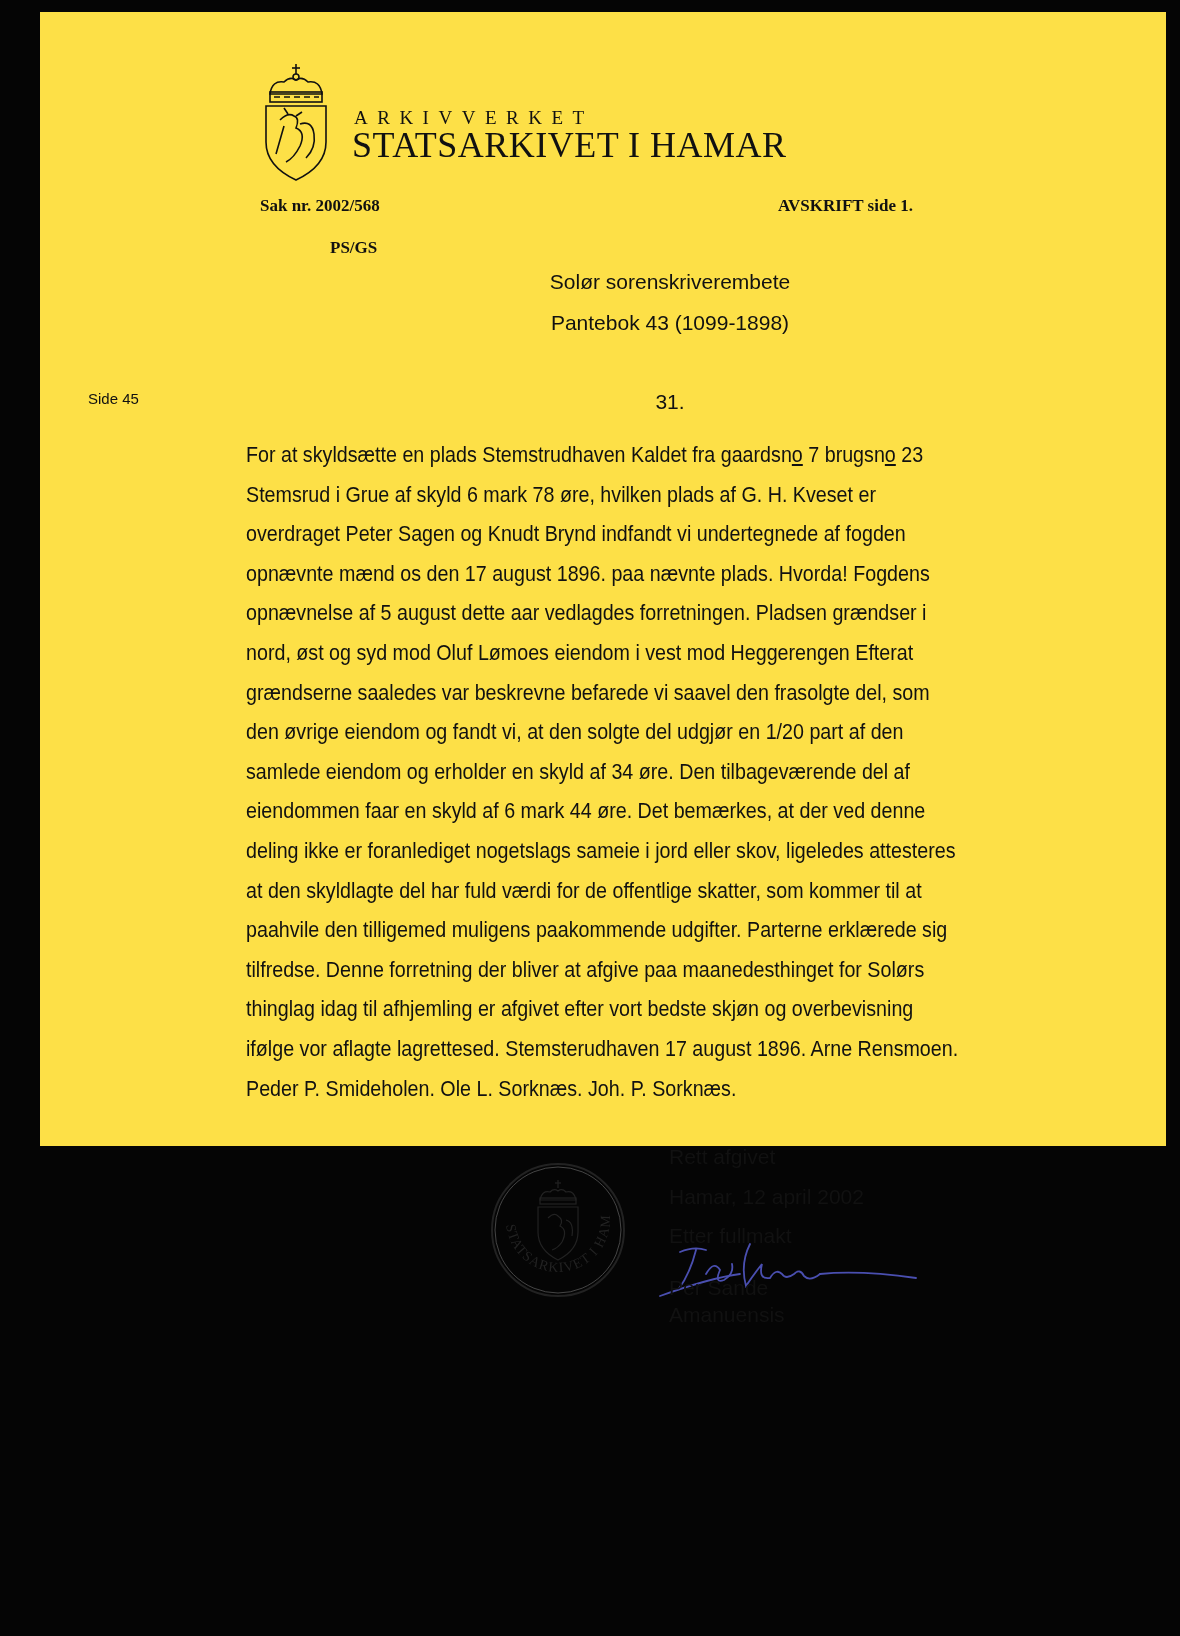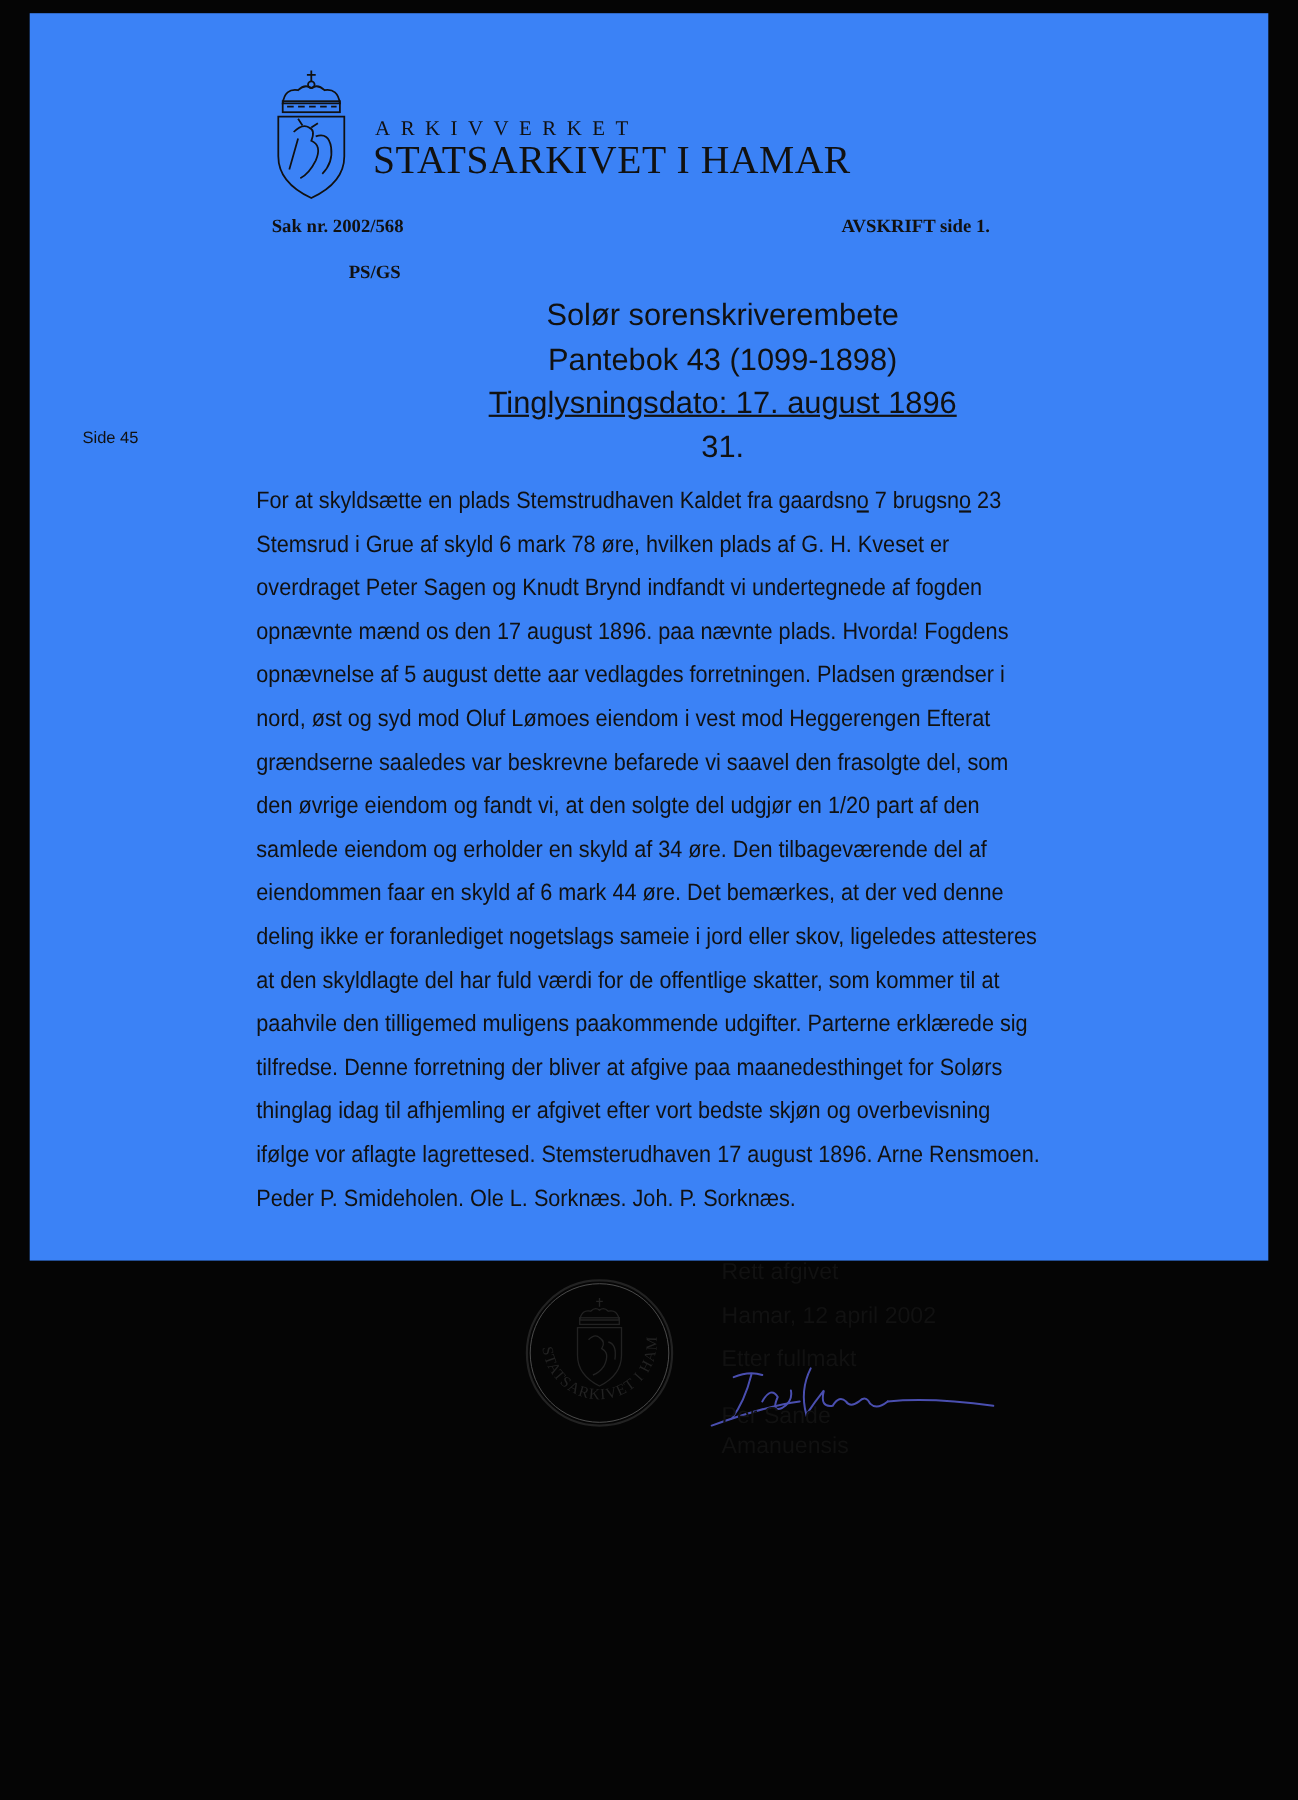--- a/index.html
+++ b/index.html
@@ -1,32 +1,32 @@
 <!DOCTYPE html>
 <html><head>
 <meta charset="utf-8">
 <style>
   html, body { margin: 0; padding: 0; }
   body {
     width: 1180px; height: 1636px; background: #050505; position: relative; overflow: hidden;
   }
   .page {
-    position: absolute; left: 27px; top: 12px; width: 1126px; height: 1134px;
-    background: #3b82f6;
+    position: absolute; left: 40px; top: 12px; width: 1126px; height: 1134px;
+    background: #fde047;
   }
   .abs { position: absolute; }
   .serif { font-family: "Liberation Serif", "DejaVu Serif", serif; color: #111; }
   .sans { font-family: "Liberation Sans", "DejaVu Sans", sans-serif; color: #111; }
   .crest { left: 220px; top: 50px; width: 72px; height: 120px; }
   .letterhead-small { left: 314px; top: 95px; font-size: 19px; letter-spacing: 9.5px; }
   .letterhead-big { left: 312px; top: 112px; font-size: 36px; letter-spacing: 0.5px; }
   .sak { left: 220px; top: 184px; font-size: 17px; font-weight: bold; }
   .psgs { left: 290px; top: 206px; font-size: 17px; font-weight: bold; margin-top: 20px; }
   .avskrift { left: 738px; top: 184px; font-size: 17px; font-weight: bold; }
-  .center-line { left: 230px; width: 800px; text-align: center; font-size: 28px; }
+  .center-line { left: 230px; width: 800px; text-align: center; font-size: 21px; }
   .heading1 { top: 258px; }
   .heading2 { top: 299px; }
   .heading3 { top: 338px; }
   .heading3 span { text-decoration: underline; }
   .entry-no { top: 378px; }
   .side { left: 48px; top: 378px; font-size: 15px; }
   .body-lines { left: 206px; top: 416px; width: 880px; margin-top: 12px; }
   .body-line { height: 39.6px; line-height: 30px; font-size: 21.4px; white-space: nowrap; transform: scaleX(0.92); transform-origin: left; }
   .u { text-decoration: underline; }
   .closing { left: 629px; top: 1125px; font-size: 21px; line-height: 39.5px; }
@@ -55,21 +55,20 @@
 
   <div class="abs serif letterhead-small">ARKIVVERKET</div>
   <div class="abs serif letterhead-big">STATSARKIVET I HAMAR</div>
 
   <div class="abs serif sak">Sak nr.  2002/568</div>
   <div class="abs serif psgs">PS/GS</div>
   <div class="abs serif avskrift">AVSKRIFT side 1.</div>
 
   <div class="abs sans center-line heading1">Solør sorenskriverembete</div>
   <div class="abs sans center-line heading2">Pantebok 43 (1099-1898)</div>
-  <div class="abs sans center-line heading3"><span>Tinglysningsdato: 17. august 1896</span></div>
   <div class="abs sans center-line entry-no">31.</div>
 
   <div class="abs sans side">Side 45</div>
 
   <div class="abs sans body-lines">
     <div class="body-line"><span>For at skyldsætte en plads Stemstrudhaven  Kaldet fra gaardsn</span><span class="u">o</span><span> 7 brugsn</span><span class="u">o</span><span> 23</span></div>
     <div class="body-line">Stemsrud i Grue af  skyld 6 mark 78 øre, hvilken plads af G. H. Kveset er</div>
     <div class="body-line">overdraget Peter Sagen og Knudt Brynd indfandt vi undertegnede af fogden</div>
     <div class="body-line">opnævnte mænd os den 17 august 1896. paa nævnte plads. Hvorda! Fogdens</div>
     <div class="body-line">opnævnelse af 5 august dette aar vedlagdes forretningen. Pladsen grændser i</div>

